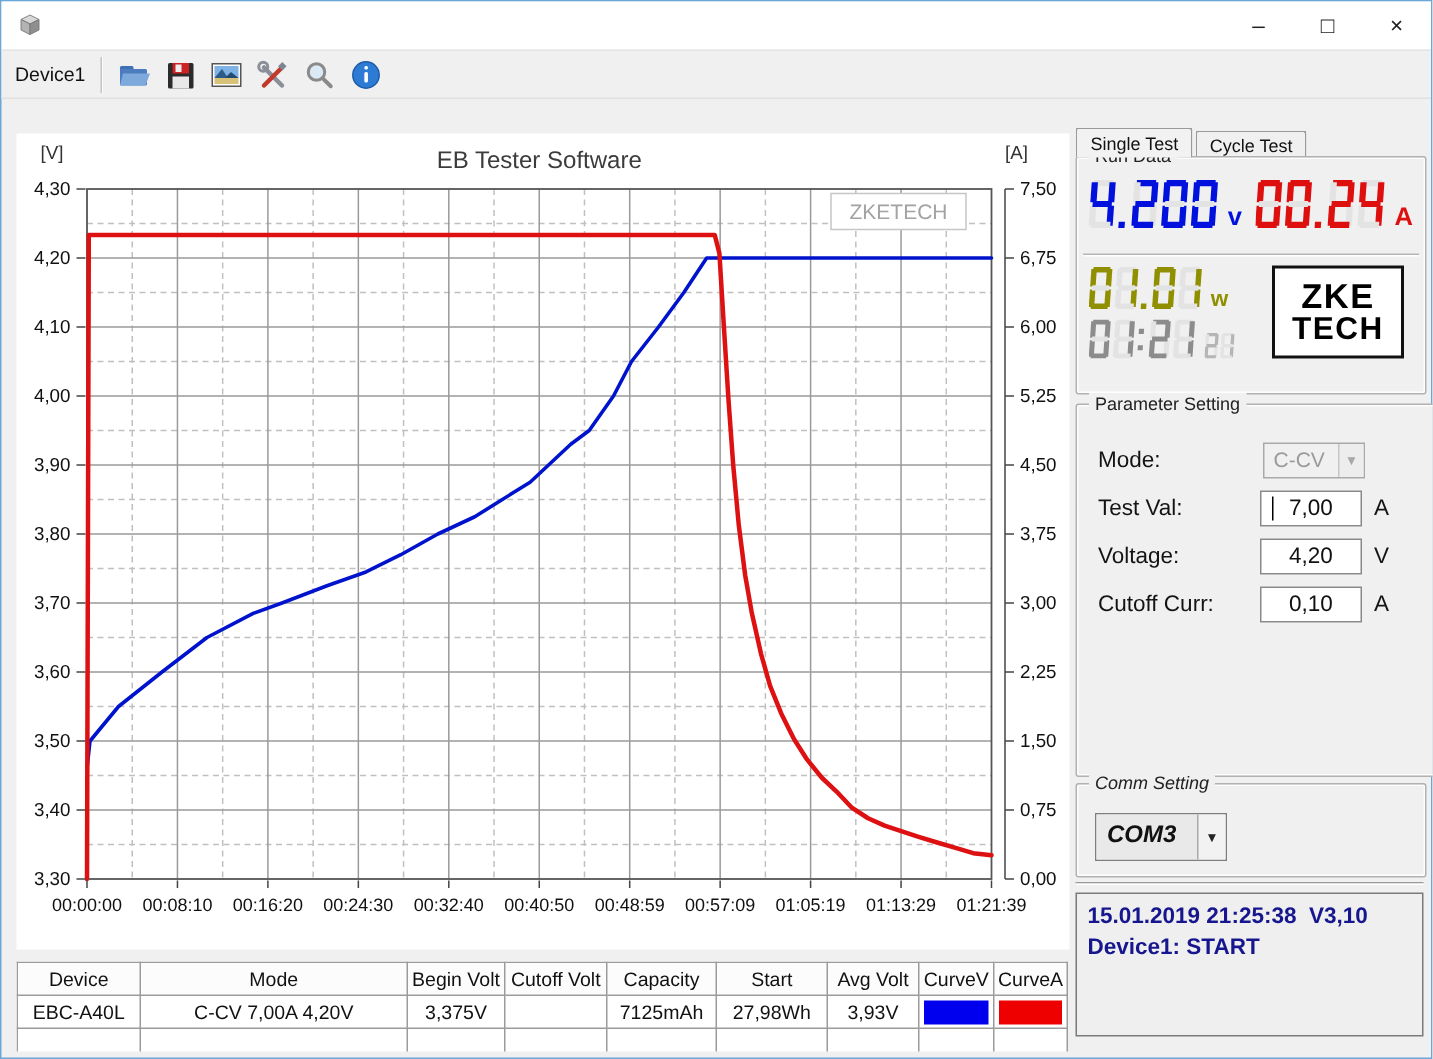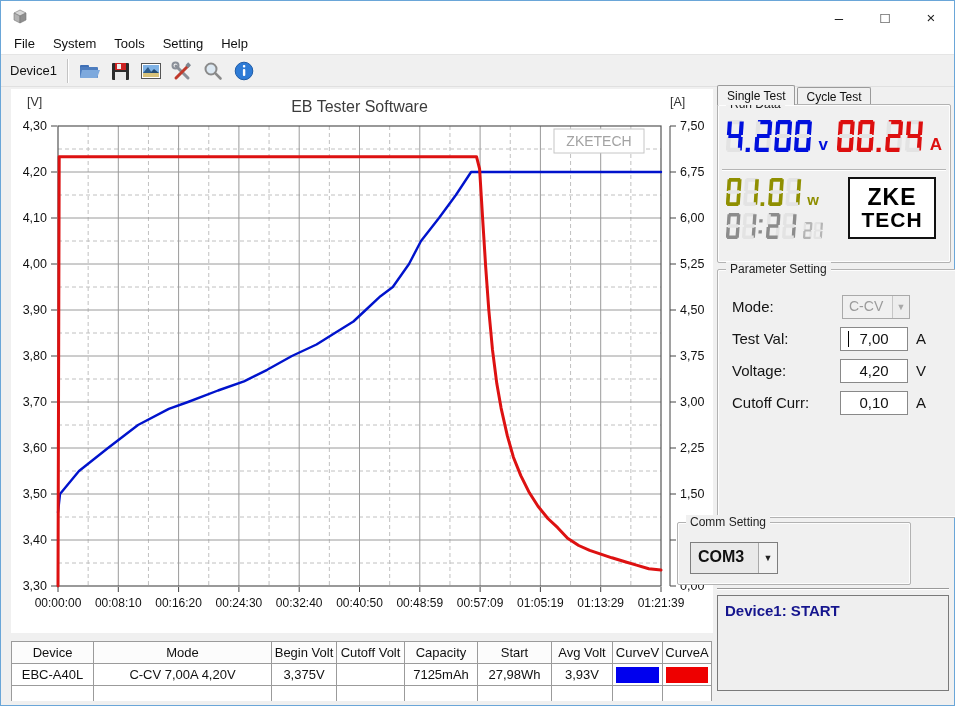--- a/index.html
+++ b/index.html
@@ -97,27 +97,20 @@
       <polygon points="2,4 8,7 8,14 2,11" fill="#b3b3b3" stroke="#777" stroke-width="0.6"></polygon>
       <polygon points="14,4 8,7 8,14 14,11" fill="#8f8f8f" stroke="#777" stroke-width="0.6"></polygon>
     </svg>
     <div class="win-controls">
       <span class="win-btn">–</span>
       <span class="win-btn">□</span>
       <span class="win-btn">×</span>
     </div>
   </div>
 
-  <div class="menubar">
-      <span class="menu-item">File</span>
-      <span class="menu-item">System</span>
-      <span class="menu-item">Tools</span>
-      <span class="menu-item">Setting</span>
-      <span class="menu-item">Help</span>
-    </div>
 
   <div class="toolbar">
     <span class="device-label">Device1</span>
     <span class="tb-sep"></span>
     <span class="tb-icon">
       <svg viewBox="0 0 24 24" width="24" height="24">
         <rect x="3" y="6" width="9" height="4" rx="1" fill="#3f6fb5"></rect>
         <rect x="3" y="8" width="18" height="11" rx="1" fill="#4d7dbf"></rect>
         <polygon points="5,11 23,11 20,19 3,19" fill="#7da9dd"></polygon>
       </svg>
@@ -495,31 +488,32 @@
     <div class="param-row" style="top:121px;">
       <span class="param-label">Cutoff Curr:</span>
       <div class="param-input">
         <span>0,10</span>
       </div>
       <span class="param-unit">A</span>
     </div>
 
   </div>
 
-  <div class="groupbox" style="left:676px;top:521px;width:232px;height:61px;">
+  <div class="groupbox" style="left:716px;top:521px;width:232px;height:61px;font-style:italic;">
     <span class="gb-label">Comm Setting</span>
     <div class="comm-combo">
       <span class="port">COM3</span>
       <span class="arrow">▼</span>
     </div>
   </div>
 
   <div class="rp-sep"></div>
 
   <div class="status-box">
+    <div class="status-line" style="color: rgb(22, 22, 142);">15.01.2019 21:25:38  V3,10</div>
     <div class="status-line" style="color: rgb(22, 22, 142);">Device1: START</div>
   </div>
 
   <div class="table-wrap">
     <table class="results">
       <colgroup id="tbl-cols">
           <col style="width: 82px;">
           <col style="width: 178px;">
           <col style="width: 65px;">
           <col style="width: 68px;">

